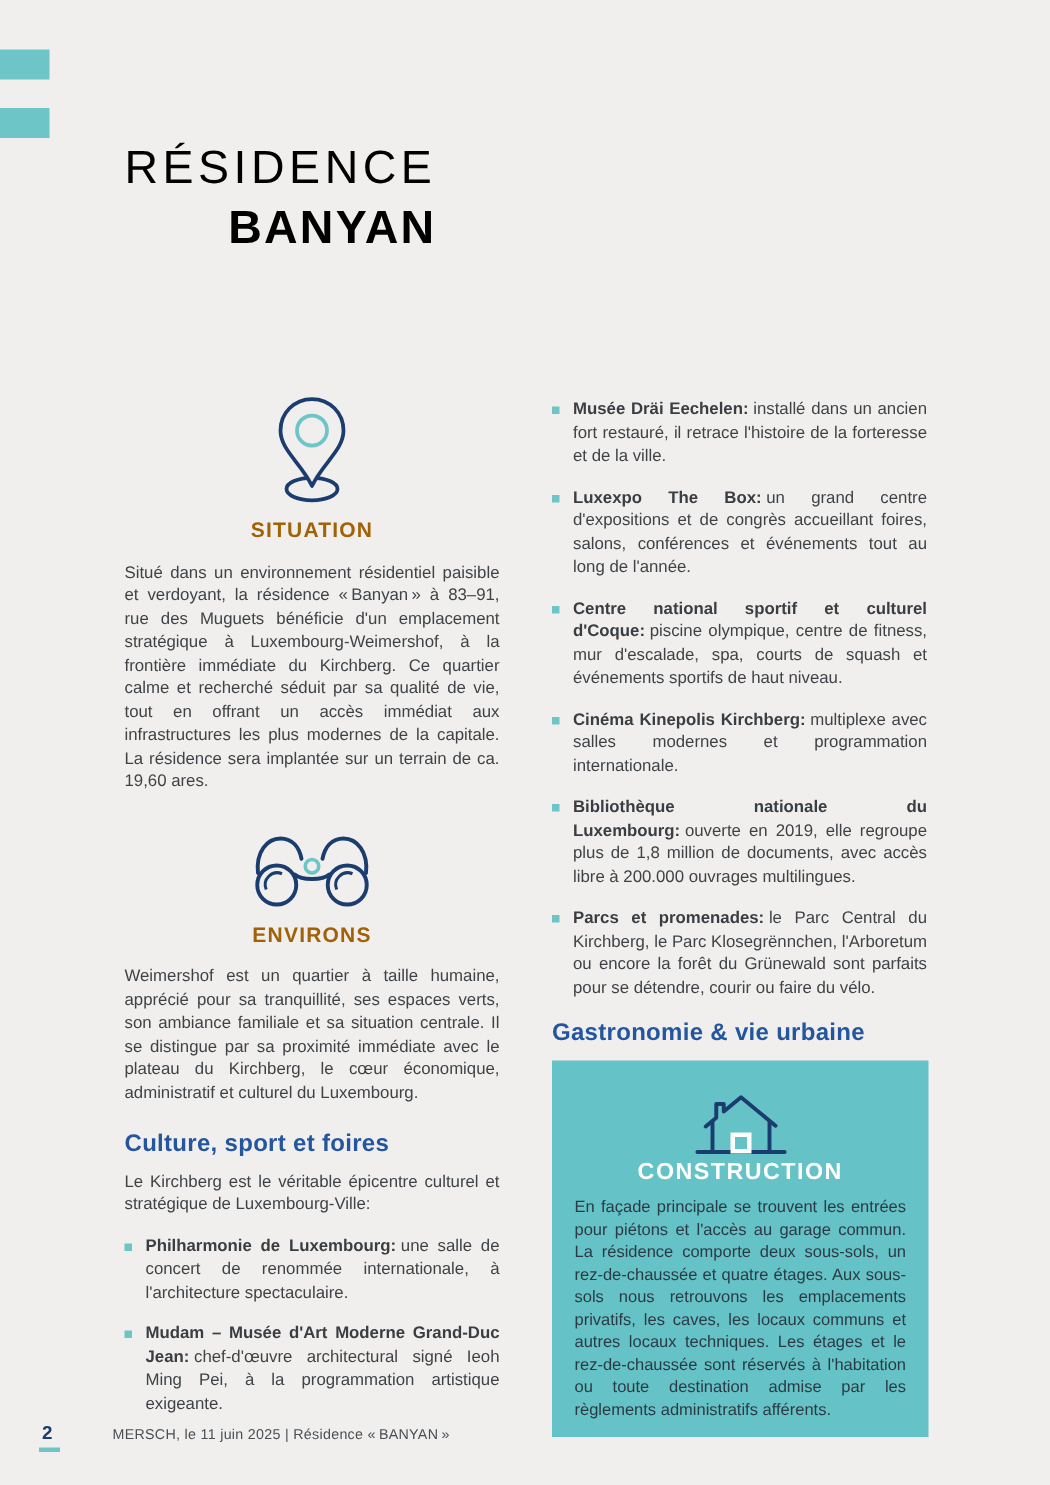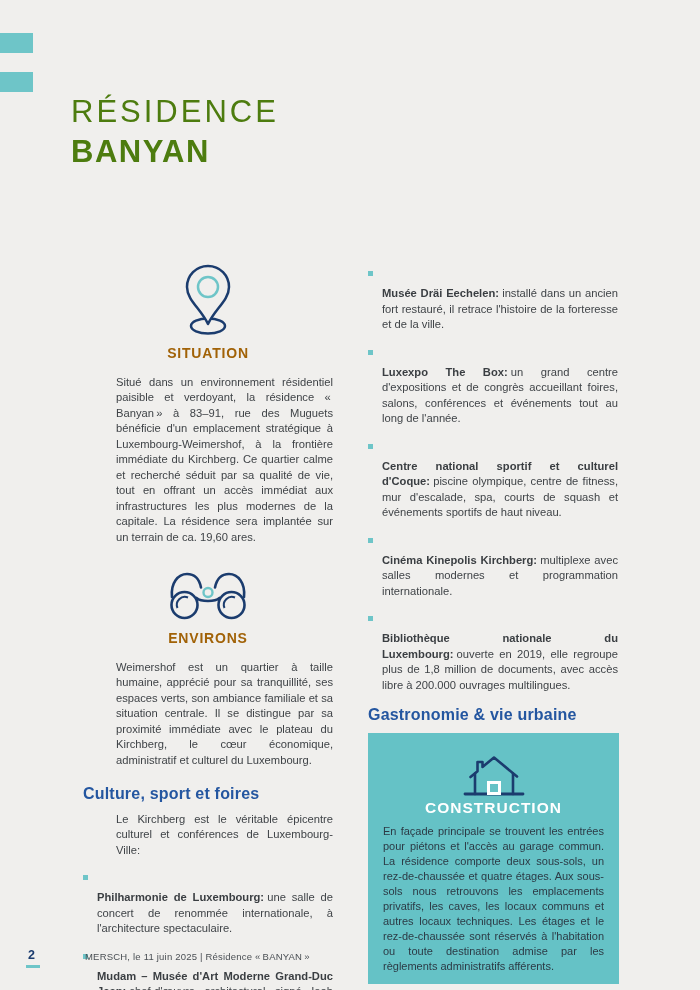--- a/index.html
+++ b/index.html
@@ -10,43 +10,43 @@
     font-family:"Liberation Sans", sans-serif;
     color:#3f4347;
     overflow:hidden;
   }
   
   .corner-bar { position:absolute; left:0; width:33px; height:20px; background:#6ec5c8; }
   .corner-bar.b1 { top:33px; }
   .corner-bar.b2 { top:72px; }
 
   
-  .title-block { position:absolute; left:71px; top:92px; color:#4d7c0f; }
+  .title-block { position:absolute; left:83px; top:92px; color:#000000;text-align:right; }
   .title-line1 { font-size:31px; font-weight:300; letter-spacing:3px; line-height:40px; }
   .title-line2 { font-size:31px; font-weight:700; letter-spacing:1.5px; line-height:40px; }
 
   
   .col { position:absolute; width:250px; font-size:11.2px; line-height:15.5px; text-align:justify; }
   .col-left  { left:83px;  top:262px; }
   .col-right { left:368px; top:266px; }
 
   .icon-wrap { text-align:center; }
   .section-heading {
     text-align:center; color:#a16207; font-size:14px; font-weight:700;
     letter-spacing:0.8px; margin:10px 0 13px 0;
   }
   .sub-heading {
     text-align:left; color:#2456a0; font-size:16px; font-weight:700;
     letter-spacing:0.2px; margin:18px 0 10px 0;
   }
-  .para { margin-bottom:12px;margin-left:33px; }
+  .para { margin-bottom:12px; }
 
   .bullet { display:flex; margin-bottom:12px; }
   .bullet-square { flex:0 0 auto; width:5px; height:5px; background:#6ec5c8; margin:5px 9px 0 0; }
-  .bullet-text { flex:1; text-align:justify;margin-top:20px; }
+  .bullet-text { flex:1; text-align:justify; }
   .bi-term { font-weight:700; color:#3a3e42; margin-right:0.28em; }
 
   
   .construction-box {
     width:251px; height:251px; background:#65c2c6; margin-top:9px;
     padding:13px 15px 0 15px; overflow:hidden;
   }
   .construction-box .icon-wrap { margin-bottom:2px; }
   .construction-heading {
     text-align:center; color:#ffffff; font-size:15.5px; font-weight:700;
@@ -56,21 +56,21 @@
 
   
   .footer-pagenum {
     position:absolute; left:28px; top:948px; color:#1b3c6e;
     font-size:12.5px; font-weight:700;
   }
   .footer-pagenum-underline {
     position:absolute; left:26px; top:965px; width:14px; height:2.5px; background:#6ec5c8;
   }
   .footer-text {
-    position:absolute; left:85px; top:951px; color:#4a4f54;
+    position:absolute; left:75px; top:951px; color:#4a4f54;
     font-size:9.5px; letter-spacing:0.2px;
   }
 
   svg { display:block; margin:0 auto; }
 </style>
 </head>
 <body>
 
 <div class="corner-bar b1"></div>
 <div class="corner-bar b2"></div>
@@ -101,21 +101,21 @@
       <circle cx="63.5" cy="38" r="13" fill="#f0efed" stroke="#1b3c6e" stroke-width="2.6"></circle>
       <path d="M9.5 41 A8 8 0 0 1 20 30.5" fill="none" stroke="#1b3c6e" stroke-width="2"></path>
       <path d="M56.5 41 A8 8 0 0 1 67 30.5" fill="none" stroke="#1b3c6e" stroke-width="2"></path>
       <circle cx="40" cy="25.5" r="4.5" fill="none" stroke="#6ec5c8" stroke-width="2.4"></circle>
     </svg>
   </div>
   <h2 class="section-heading">ENVIRONS</h2>
   <p class="para">Weimershof est un quartier à taille humaine, apprécié pour sa tranquillité, ses espaces verts, son ambiance familiale et sa situation centrale. Il se distingue par sa proximité immédiate avec le plateau du Kirchberg, le cœur économique, administratif et culturel du Luxembourg.</p>
 
   <h3 class="sub-heading">Culture, sport et foires</h3>
-  <p class="para">Le Kirchberg est le véritable épicentre culturel et conférences de Luxembourg-Ville:</p>
+  <p class="para">Le Kirchberg est le véritable épicentre culturel et stratégique de Luxembourg-Ville:</p>
 
   <div class="bullet">
     <span class="bullet-square"></span>
     <p class="bullet-text"><strong class="bi-term">Philharmonie de Luxembourg:</strong><span>une salle de concert de renommée internationale, à l'architecture spectaculaire.</span></p>
   </div>
   <div class="bullet">
     <span class="bullet-square"></span>
     <p class="bullet-text"><strong class="bi-term">Mudam – Musée d'Art Moderne Grand-Duc Jean:</strong><span>chef-d'œuvre architectural signé Ieoh Ming Pei, à la programmation artistique exigeante.</span></p>
   </div>
 </div>
@@ -135,20 +135,24 @@
     <p class="bullet-text"><strong class="bi-term">Centre national sportif et culturel d'Coque:</strong><span>piscine olympique, centre de fitness, mur d'escalade, spa, courts de squash et événements sportifs de haut niveau.</span></p>
   </div>
   <div class="bullet">
     <span class="bullet-square"></span>
     <p class="bullet-text"><strong class="bi-term">Cinéma Kinepolis Kirchberg:</strong><span>multiplexe avec salles modernes et programmation internationale.</span></p>
   </div>
   <div class="bullet">
     <span class="bullet-square"></span>
     <p class="bullet-text"><strong class="bi-term">Bibliothèque nationale du Luxembourg:</strong><span>ouverte en 2019, elle regroupe plus de 1,8 million de documents, avec accès libre à 200.000 ouvrages multilingues.</span></p>
   </div>
+  <div class="bullet">
+    <span class="bullet-square"></span>
+    <p class="bullet-text"><strong class="bi-term">Parcs et promenades:</strong><span>le Parc Central du Kirchberg, le Parc Klosegrënnchen, l'Arboretum ou encore la forêt du Grünewald sont parfaits pour se détendre, courir ou faire du vélo.</span></p>
+  </div>
 
   <h3 class="sub-heading" style="margin-top:14px;">Gastronomie &amp; vie urbaine</h3>
 
   <div class="construction-box">
     <div class="icon-wrap">
       <svg width="64" height="52" viewBox="0 0 64 52">
         <path d="M13 48 V27.5 M51 48 V27.5" fill="none" stroke="#1b3c6e" stroke-width="2.6" stroke-linecap="round"></path>
         <path d="M8.5 31 L15.5 25.2 L15.5 16 L20.5 16 L20.5 21 L32 11.5 L55 30.5" fill="none" stroke="#1b3c6e" stroke-width="2.6" stroke-linecap="round" stroke-linejoin="round"></path>
         <path d="M3 48 H61" fill="none" stroke="#1b3c6e" stroke-width="2.8" stroke-linecap="round"></path>
         <rect x="26.5" y="36.5" width="11" height="11" fill="none" stroke="#ffffff" stroke-width="3"></rect>

